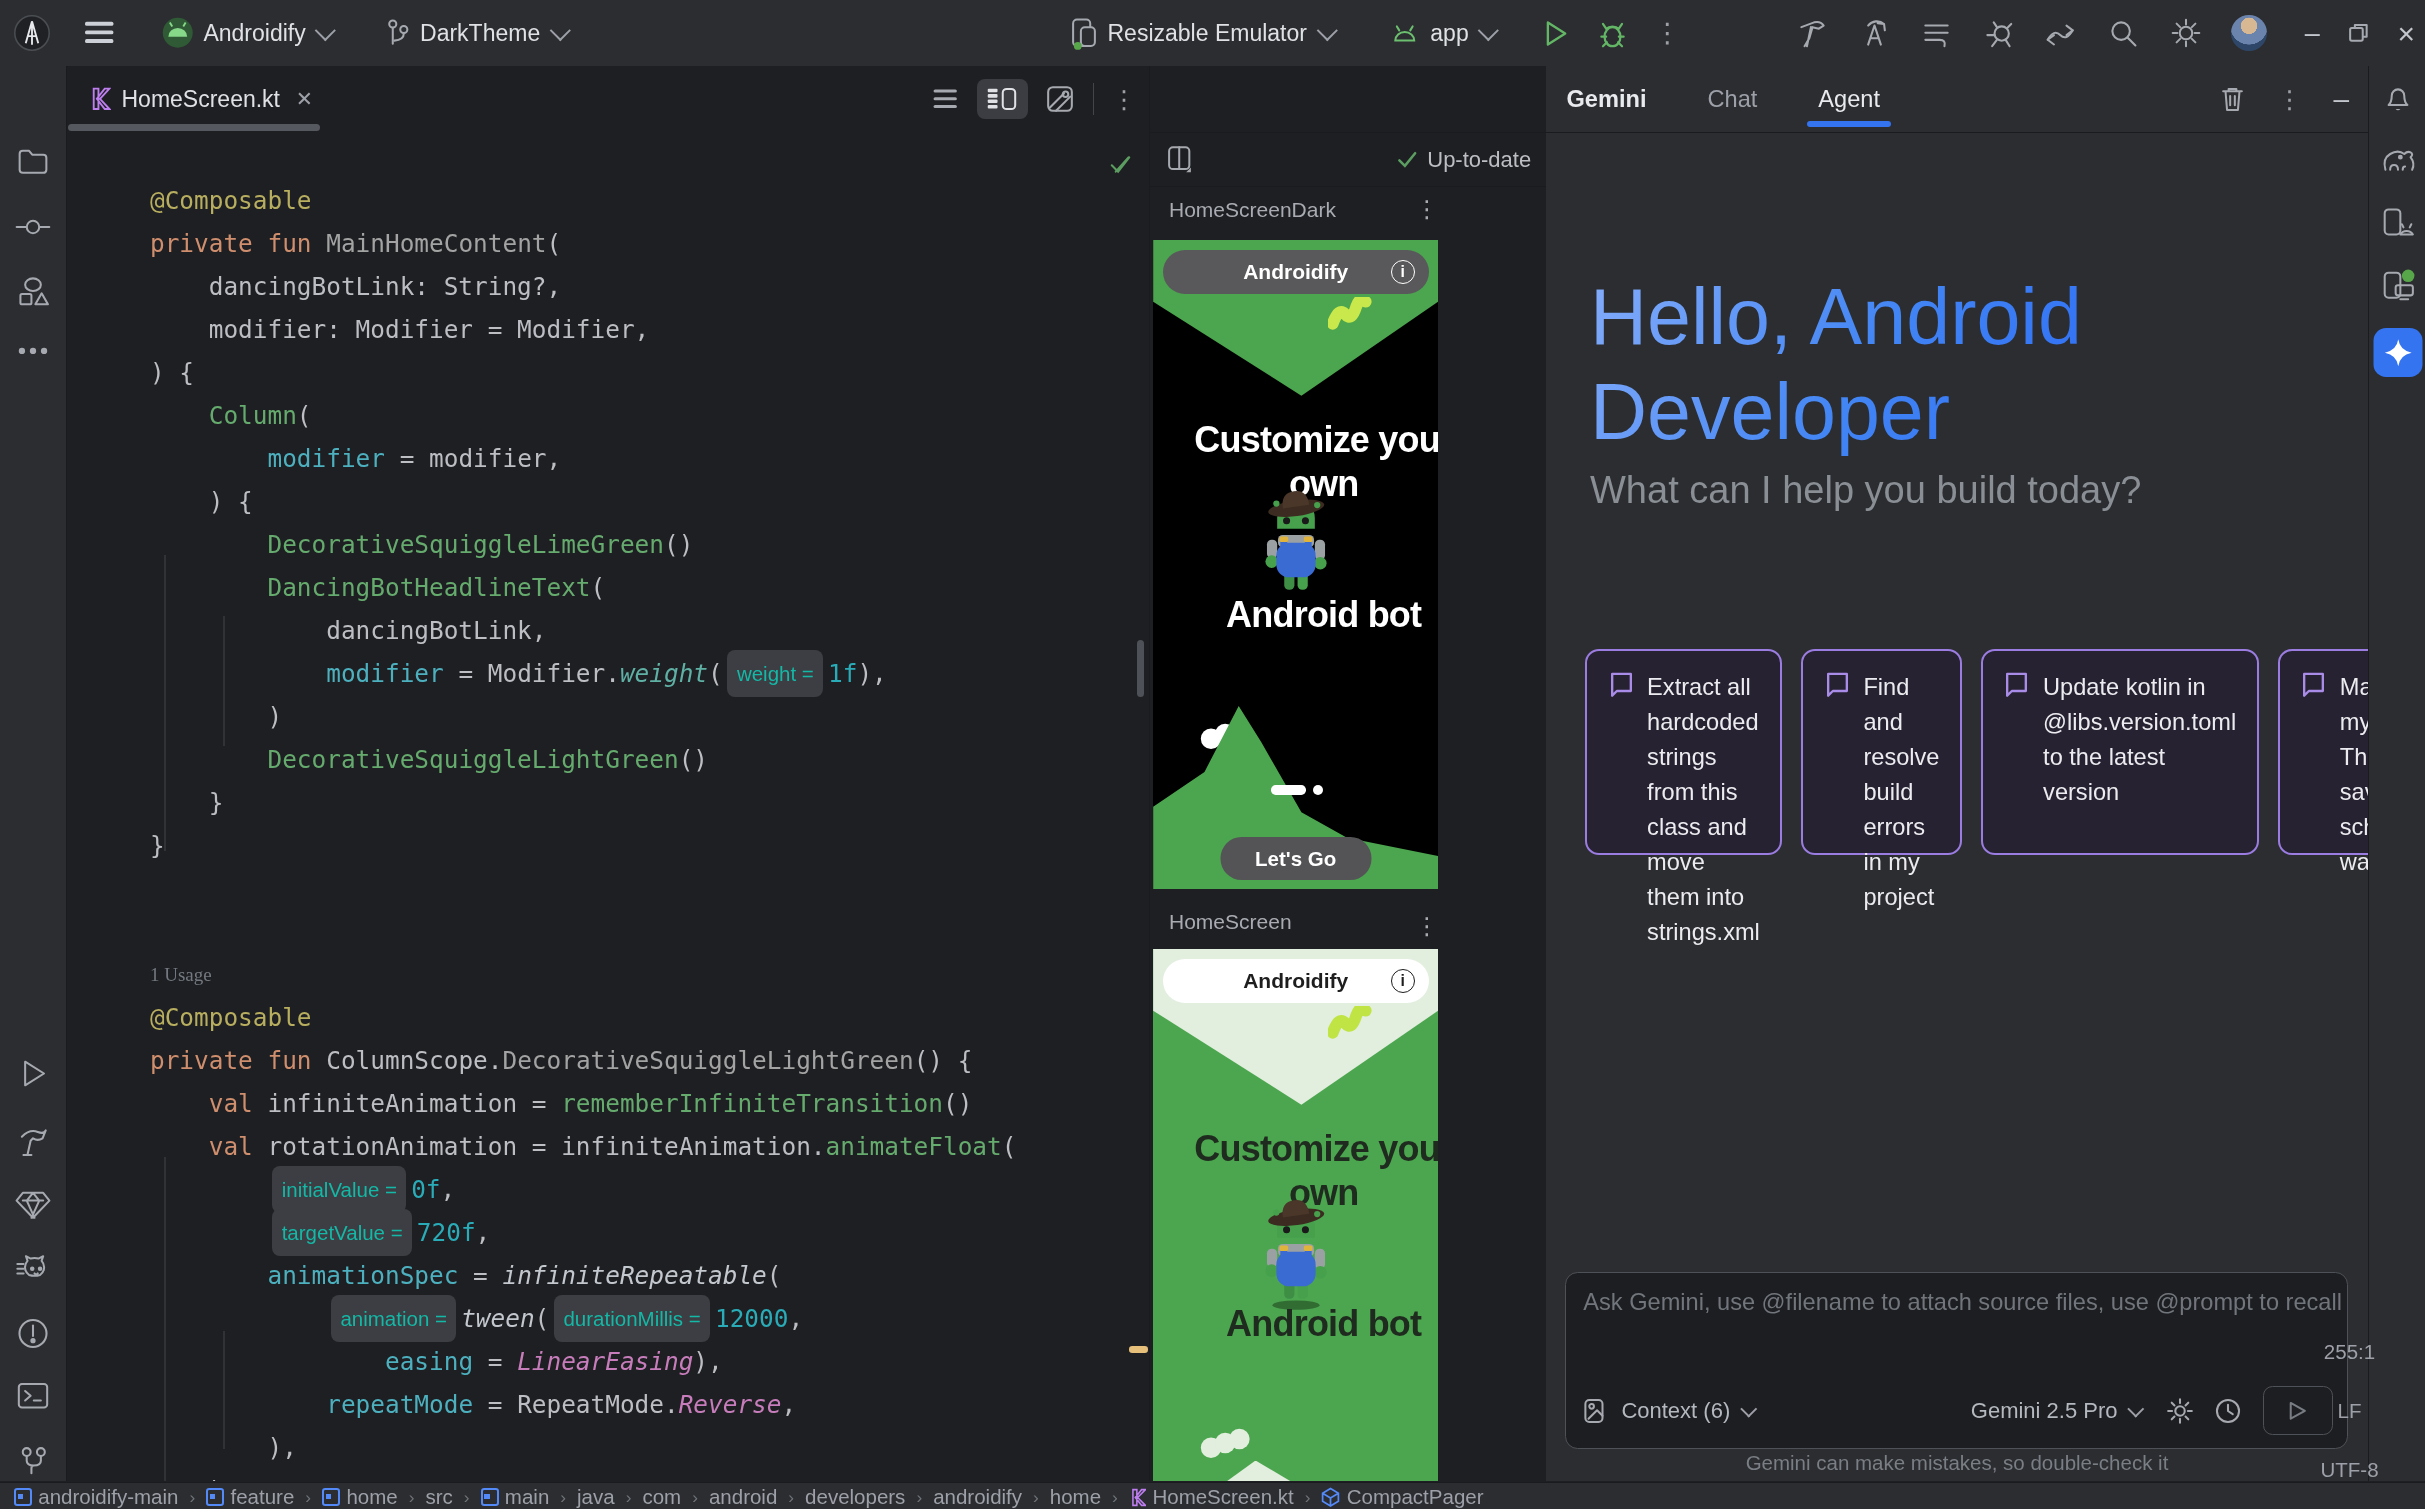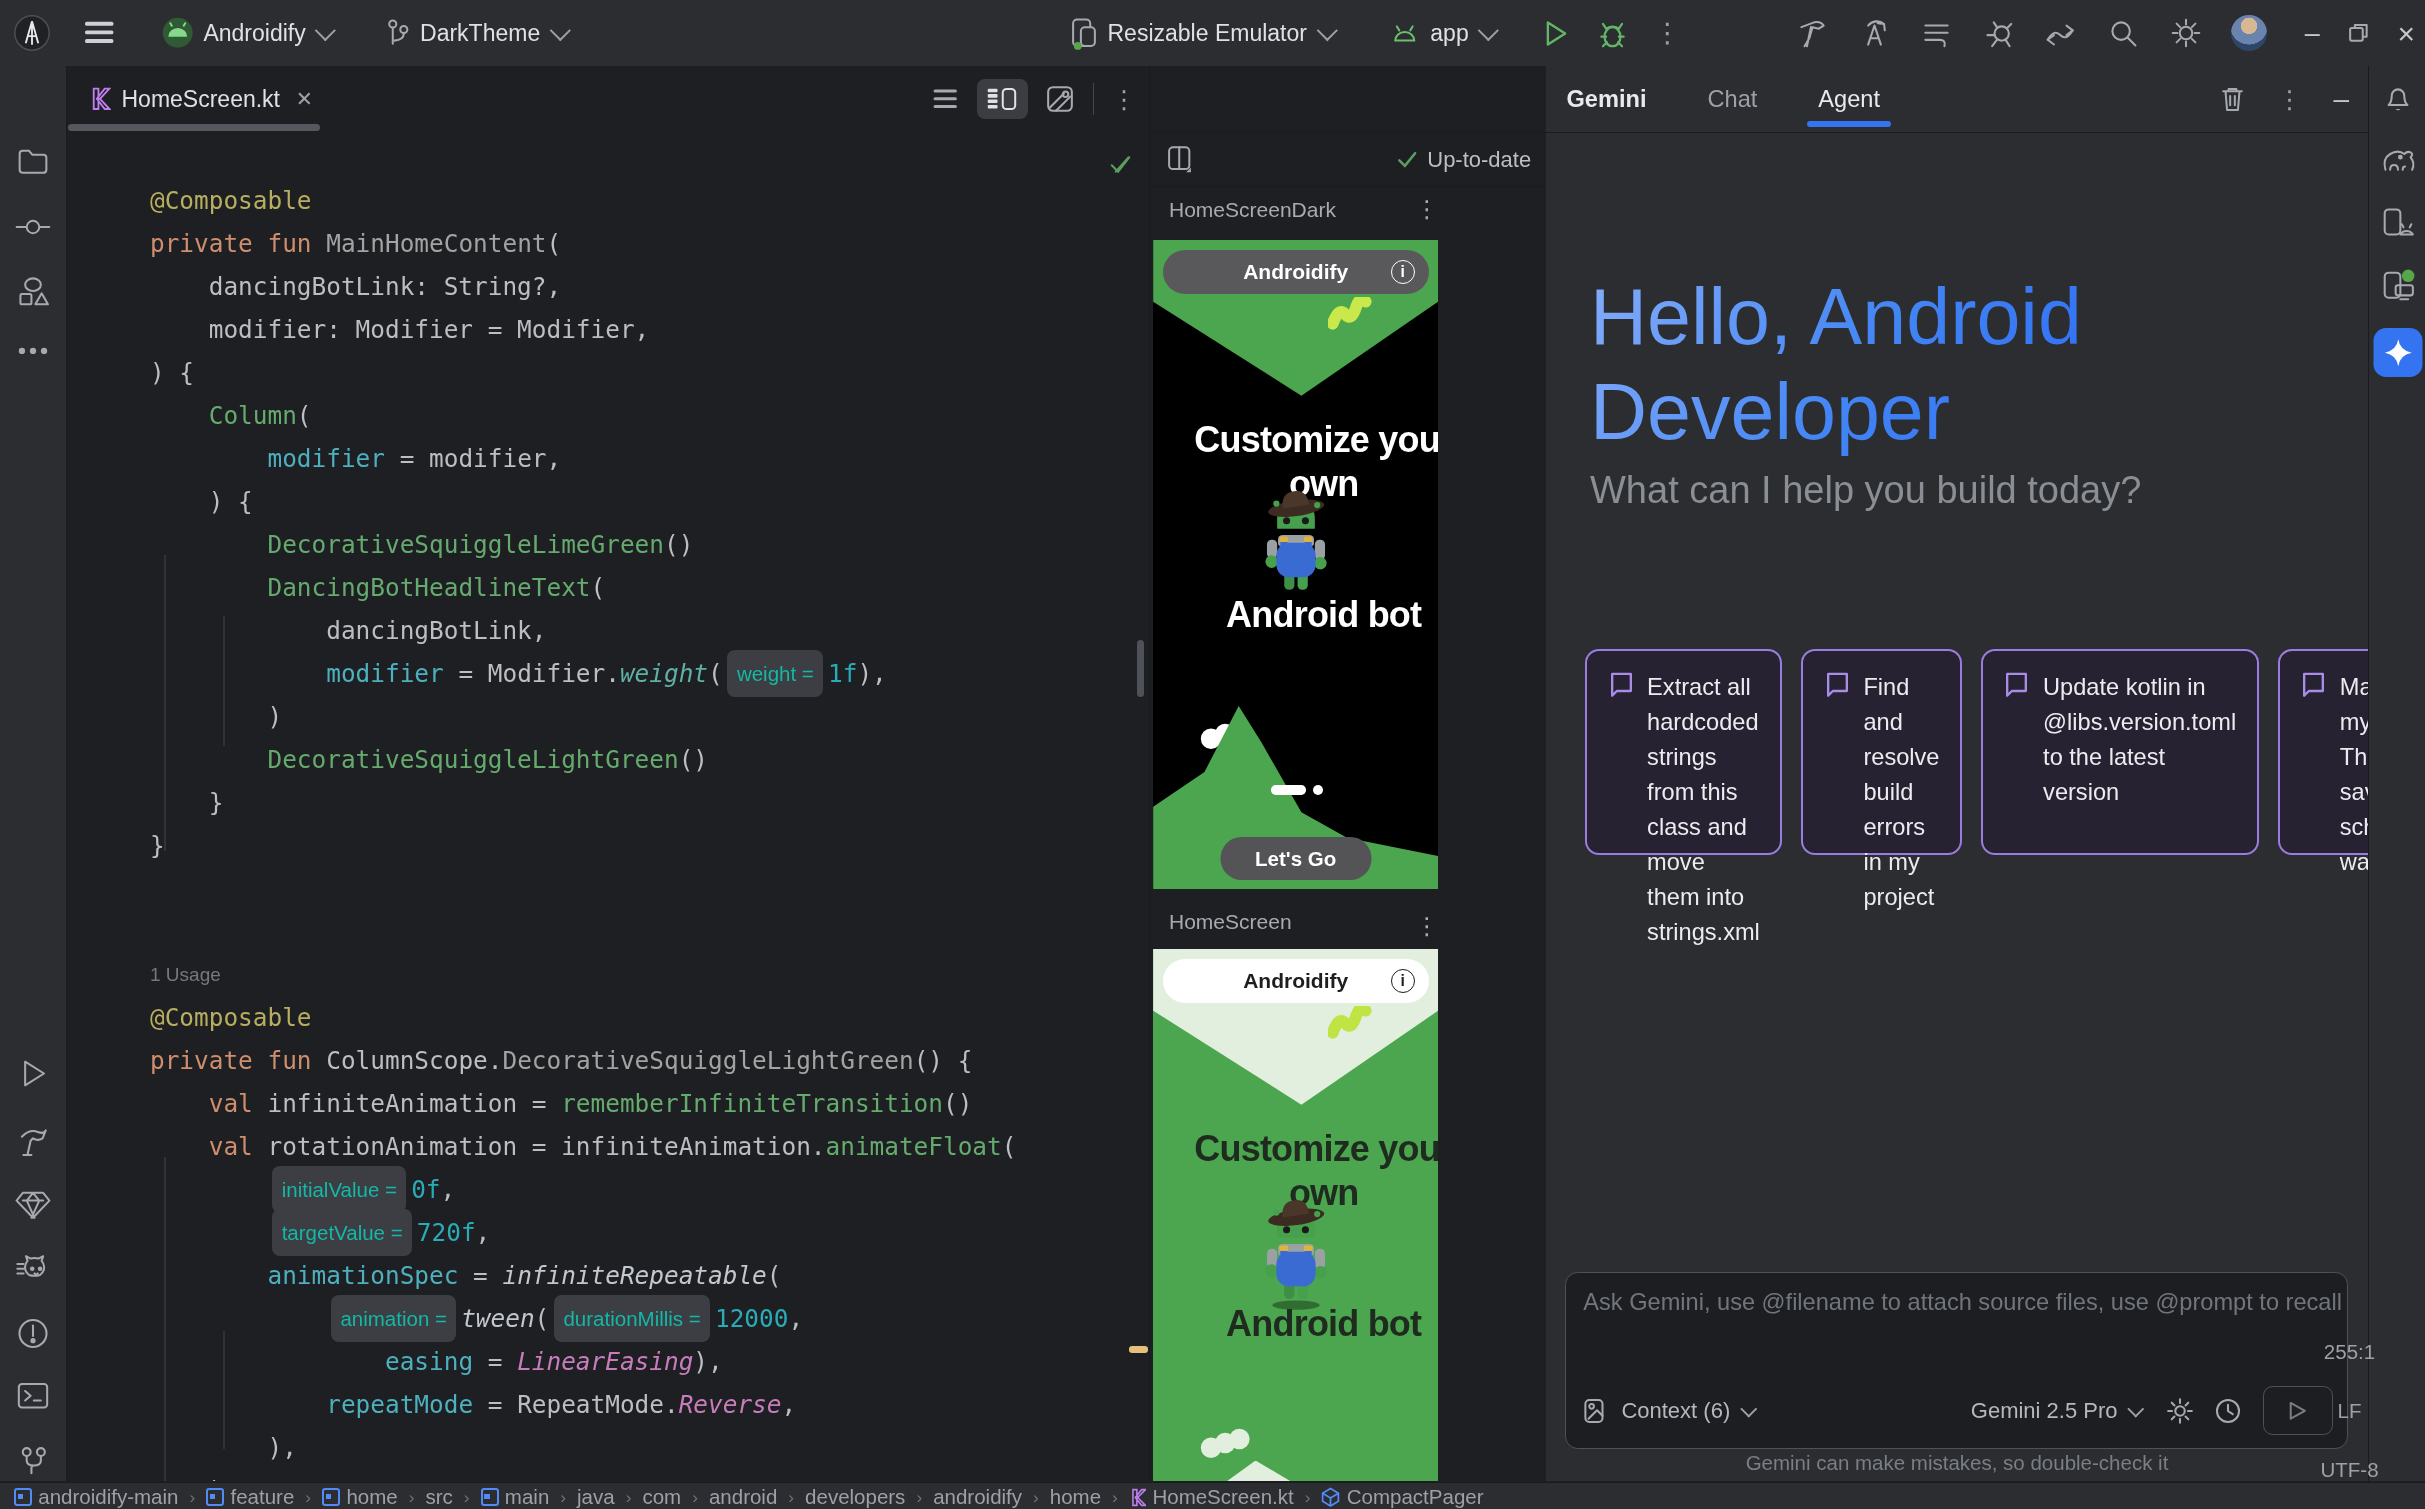--- a/index.html
+++ b/index.html
@@ -41,21 +41,21 @@
 
   #code{position:absolute;left:82px;top:113px;white-space:pre;font-family:"DejaVu Sans Mono","Liberation Mono",monospace;
         font-size:24.4px;line-height:43px;}
   .code-line{height:43px;display:flex;align-items:center;white-space:pre;}
   .tk-ann{color:#B8AE5F}.tk-kw{color:#CF8E6D}.tk-fn{color:#a3a3a3}.tk-call{color:#66AB6E}
   .tk-named{color:#4DB0BF}.tk-num{color:#2AACB8}.tk-pl{color:#BCBEC4}
   .tk-ext{color:#5FB0A5;font-style:italic}.tk-itfn{color:#C3C7CE;font-style:italic}
   .tk-enum{color:#C77DBB;font-style:italic}
   .tk-hint{background:#3C3E43;color:#14b8a6;border-radius:7.9px;padding:1.6px 9.5px;
            font-family:"Liberation Sans",sans-serif;font-size:20.5px;margin:0 4.7px;}
-  .tk-usage{color:#747981;font-size:19px;font-family:Liberation Sans, sans-serif;}
+  .tk-usage{color:#747981;font-size:19px;font-family:Liberation Serif, serif;}
   .indent-guide{position:absolute;width:1.6px;background:#303236;}
 
   
   #preview{left:1149px;top:66px;width:397px;height:1415px;background:#1E1F22;
            border-left:1.6px solid #1A1B1E;border-right:1.6px solid #1A1B1E;overflow:hidden;}
   #pv-toolbar{position:absolute;left:0;top:66px;width:100%;height:55px;border-top:1.6px solid #1A1B1E;
               border-bottom:1.6px solid #1A1B1E;display:flex;align-items:center;padding:0 15.8px;box-sizing:border-box;}
   .upd{margin-left:auto;display:flex;align-items:center;gap:9.5px;color:#BCBEC4;font-size:22px;}
   .pv-label{position:absolute;left:19px;color:#A8ABB2;font-size:21px;}
   .pv-kebab{position:absolute;left:265px;color:#A8ABB2;font-size:23.6px;letter-spacing:0;}

